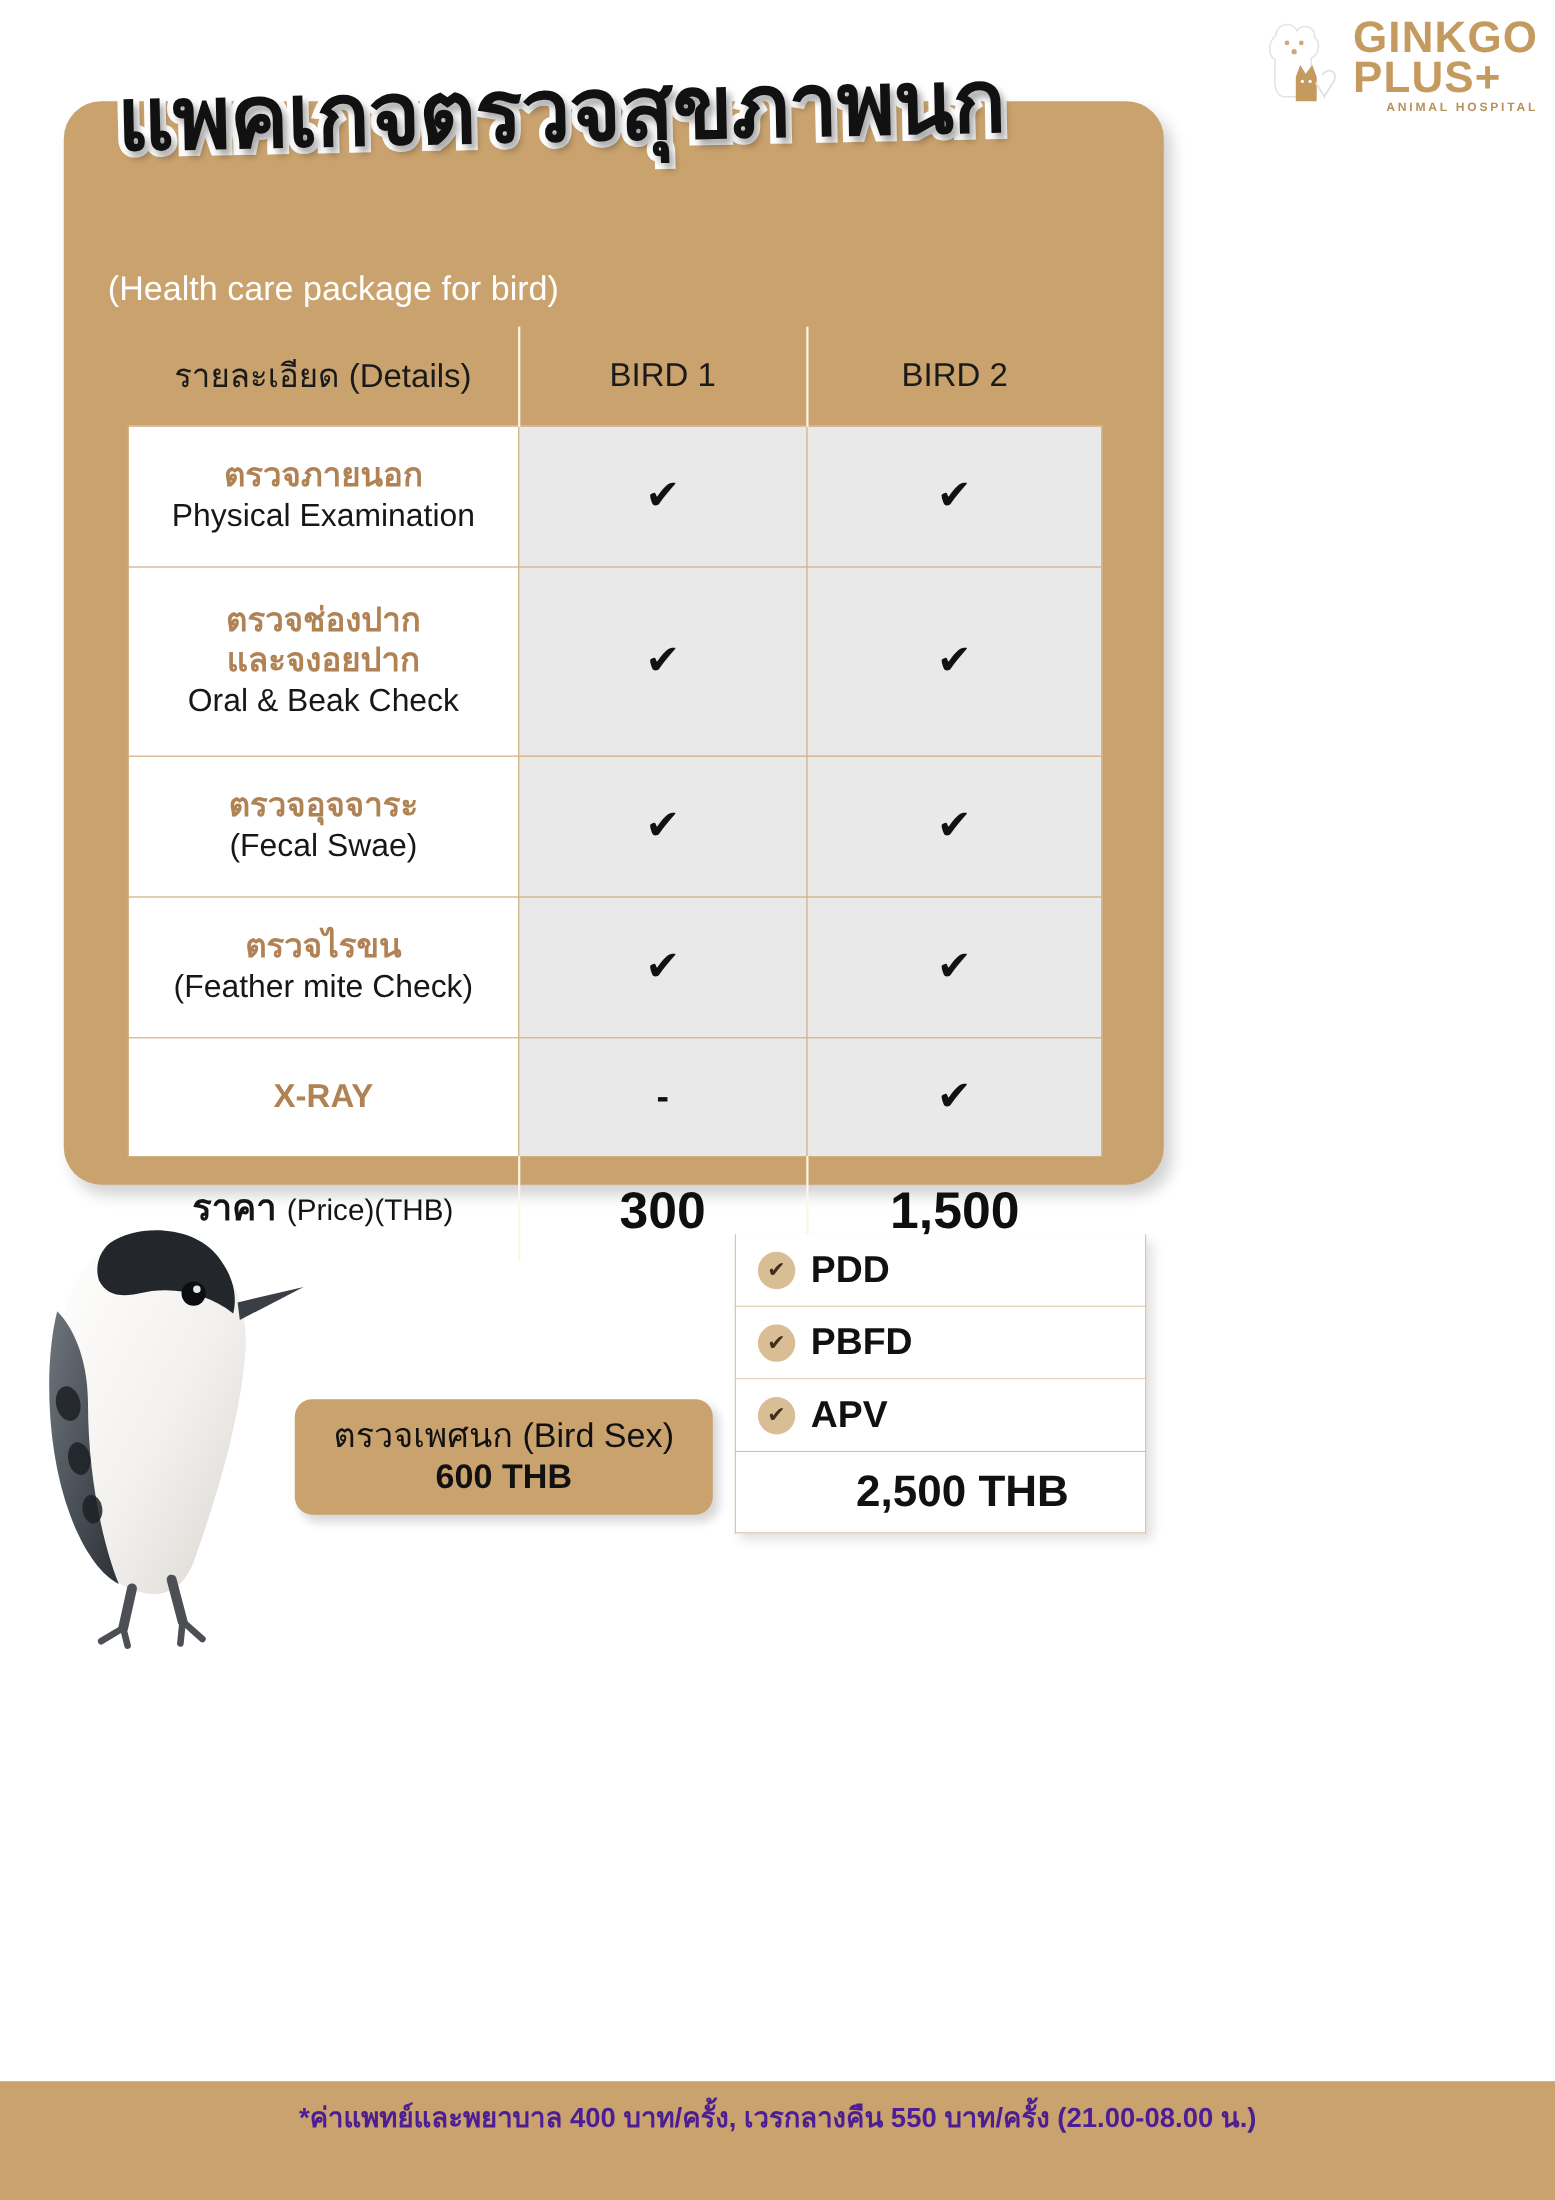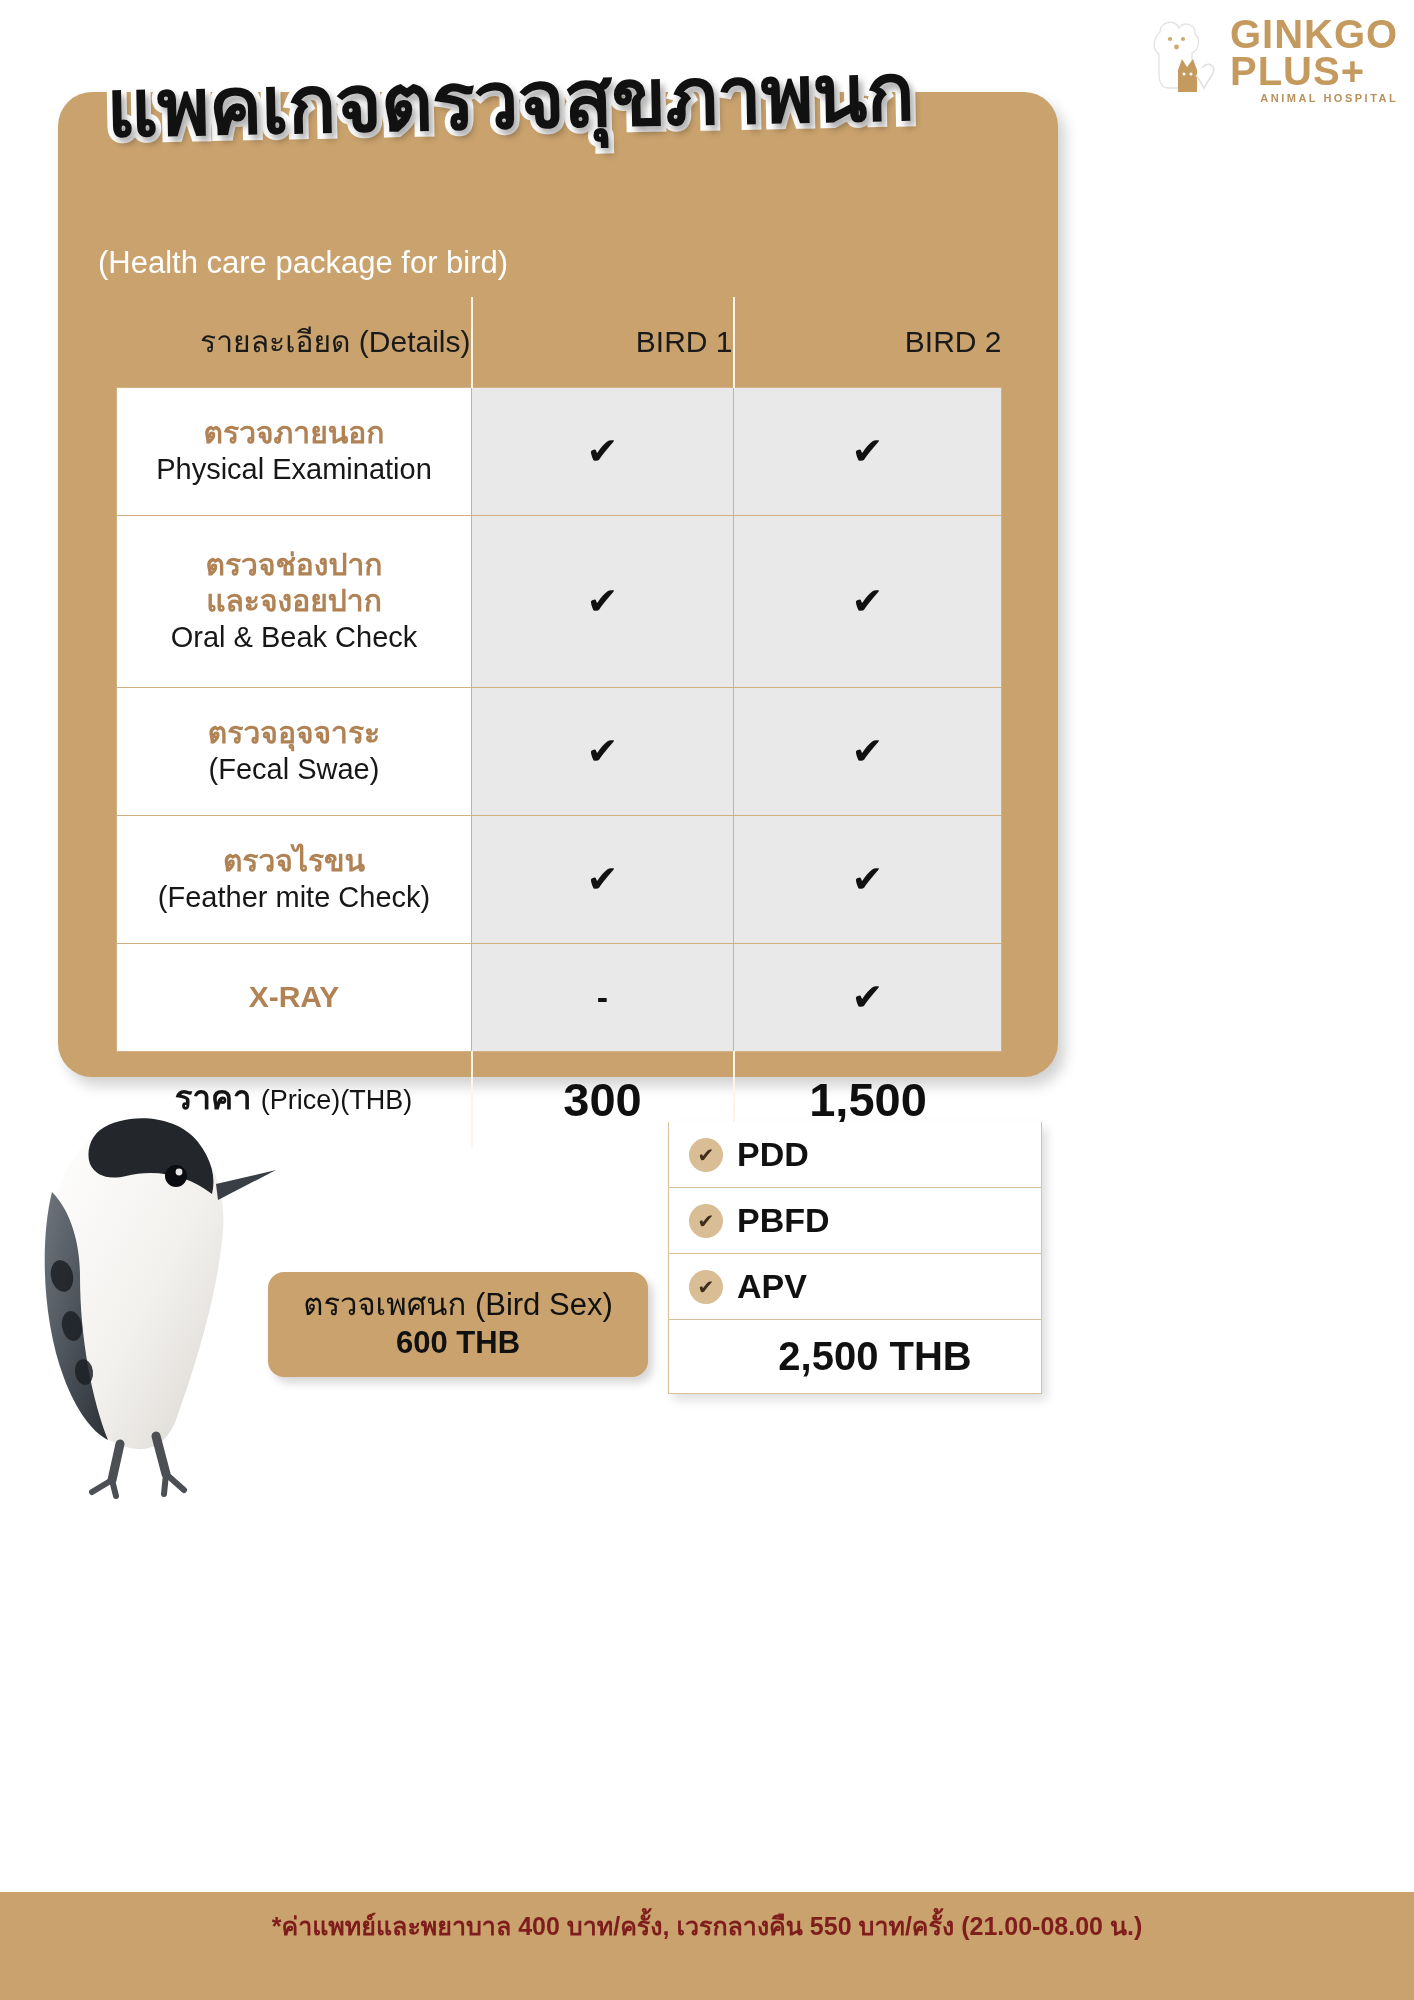--- a/index.html
+++ b/index.html
@@ -60,21 +60,21 @@
     width: 885px; border-collapse: collapse;
     table-layout: fixed;
   }
   #tbl col.c1 { width: 355px; }
   #tbl col.c2 { width: 262px; }
   #tbl col.c3 { width: 268px; }
 
   #tbl th {
     height: 90px; vertical-align: middle;
     font-size: 30px; font-weight: normal; color: #1a1a1a;
-    background: transparent; text-align: right;
+    background: transparent; text-align: center;
   }
   #tbl th.h2, #tbl th.h3 { border-left: 2px solid #fdf6e8; }
 
   #tbl td {
     vertical-align: middle; text-align: center;
     border: 1px solid #d3b083;
   }
   #tbl td.lbl { background: #ffffff; padding: 12px 8px; }
   #tbl td.chk { background: #e9e9e9; }
 
@@ -145,21 +145,21 @@
     display: flex; align-items: center; justify-content: center;
     border: 1px solid #d9c09b; border-top: none;
     font-size: 40px; font-weight: bold; color: #111; padding-left: 40px;
   }
 
   
   #footer {
     position: absolute; left: 0; bottom: 0; width: 1414px; height: 108px;
     background: #c9a26d; text-align: center; padding-top: 16px;
   }
-  #footer .f1 { color: #7f1d1d; font-size: 25px; font-weight: bold; line-height: 36px; }
+  #footer .f1 { color: #4c1d95; font-size: 25px; font-weight: bold; line-height: 36px; }
   #footer .f2 { color: #ffffff; font-size: 24px; line-height: 34px; }
 </style>
 </head>
 <body>
 
 <div id="page">
 
   <div id="logo">
     <svg class="mark" viewBox="0 0 88 88">
       <g fill="#ffffff" stroke="#e3e3e3" stroke-width="1.4">

